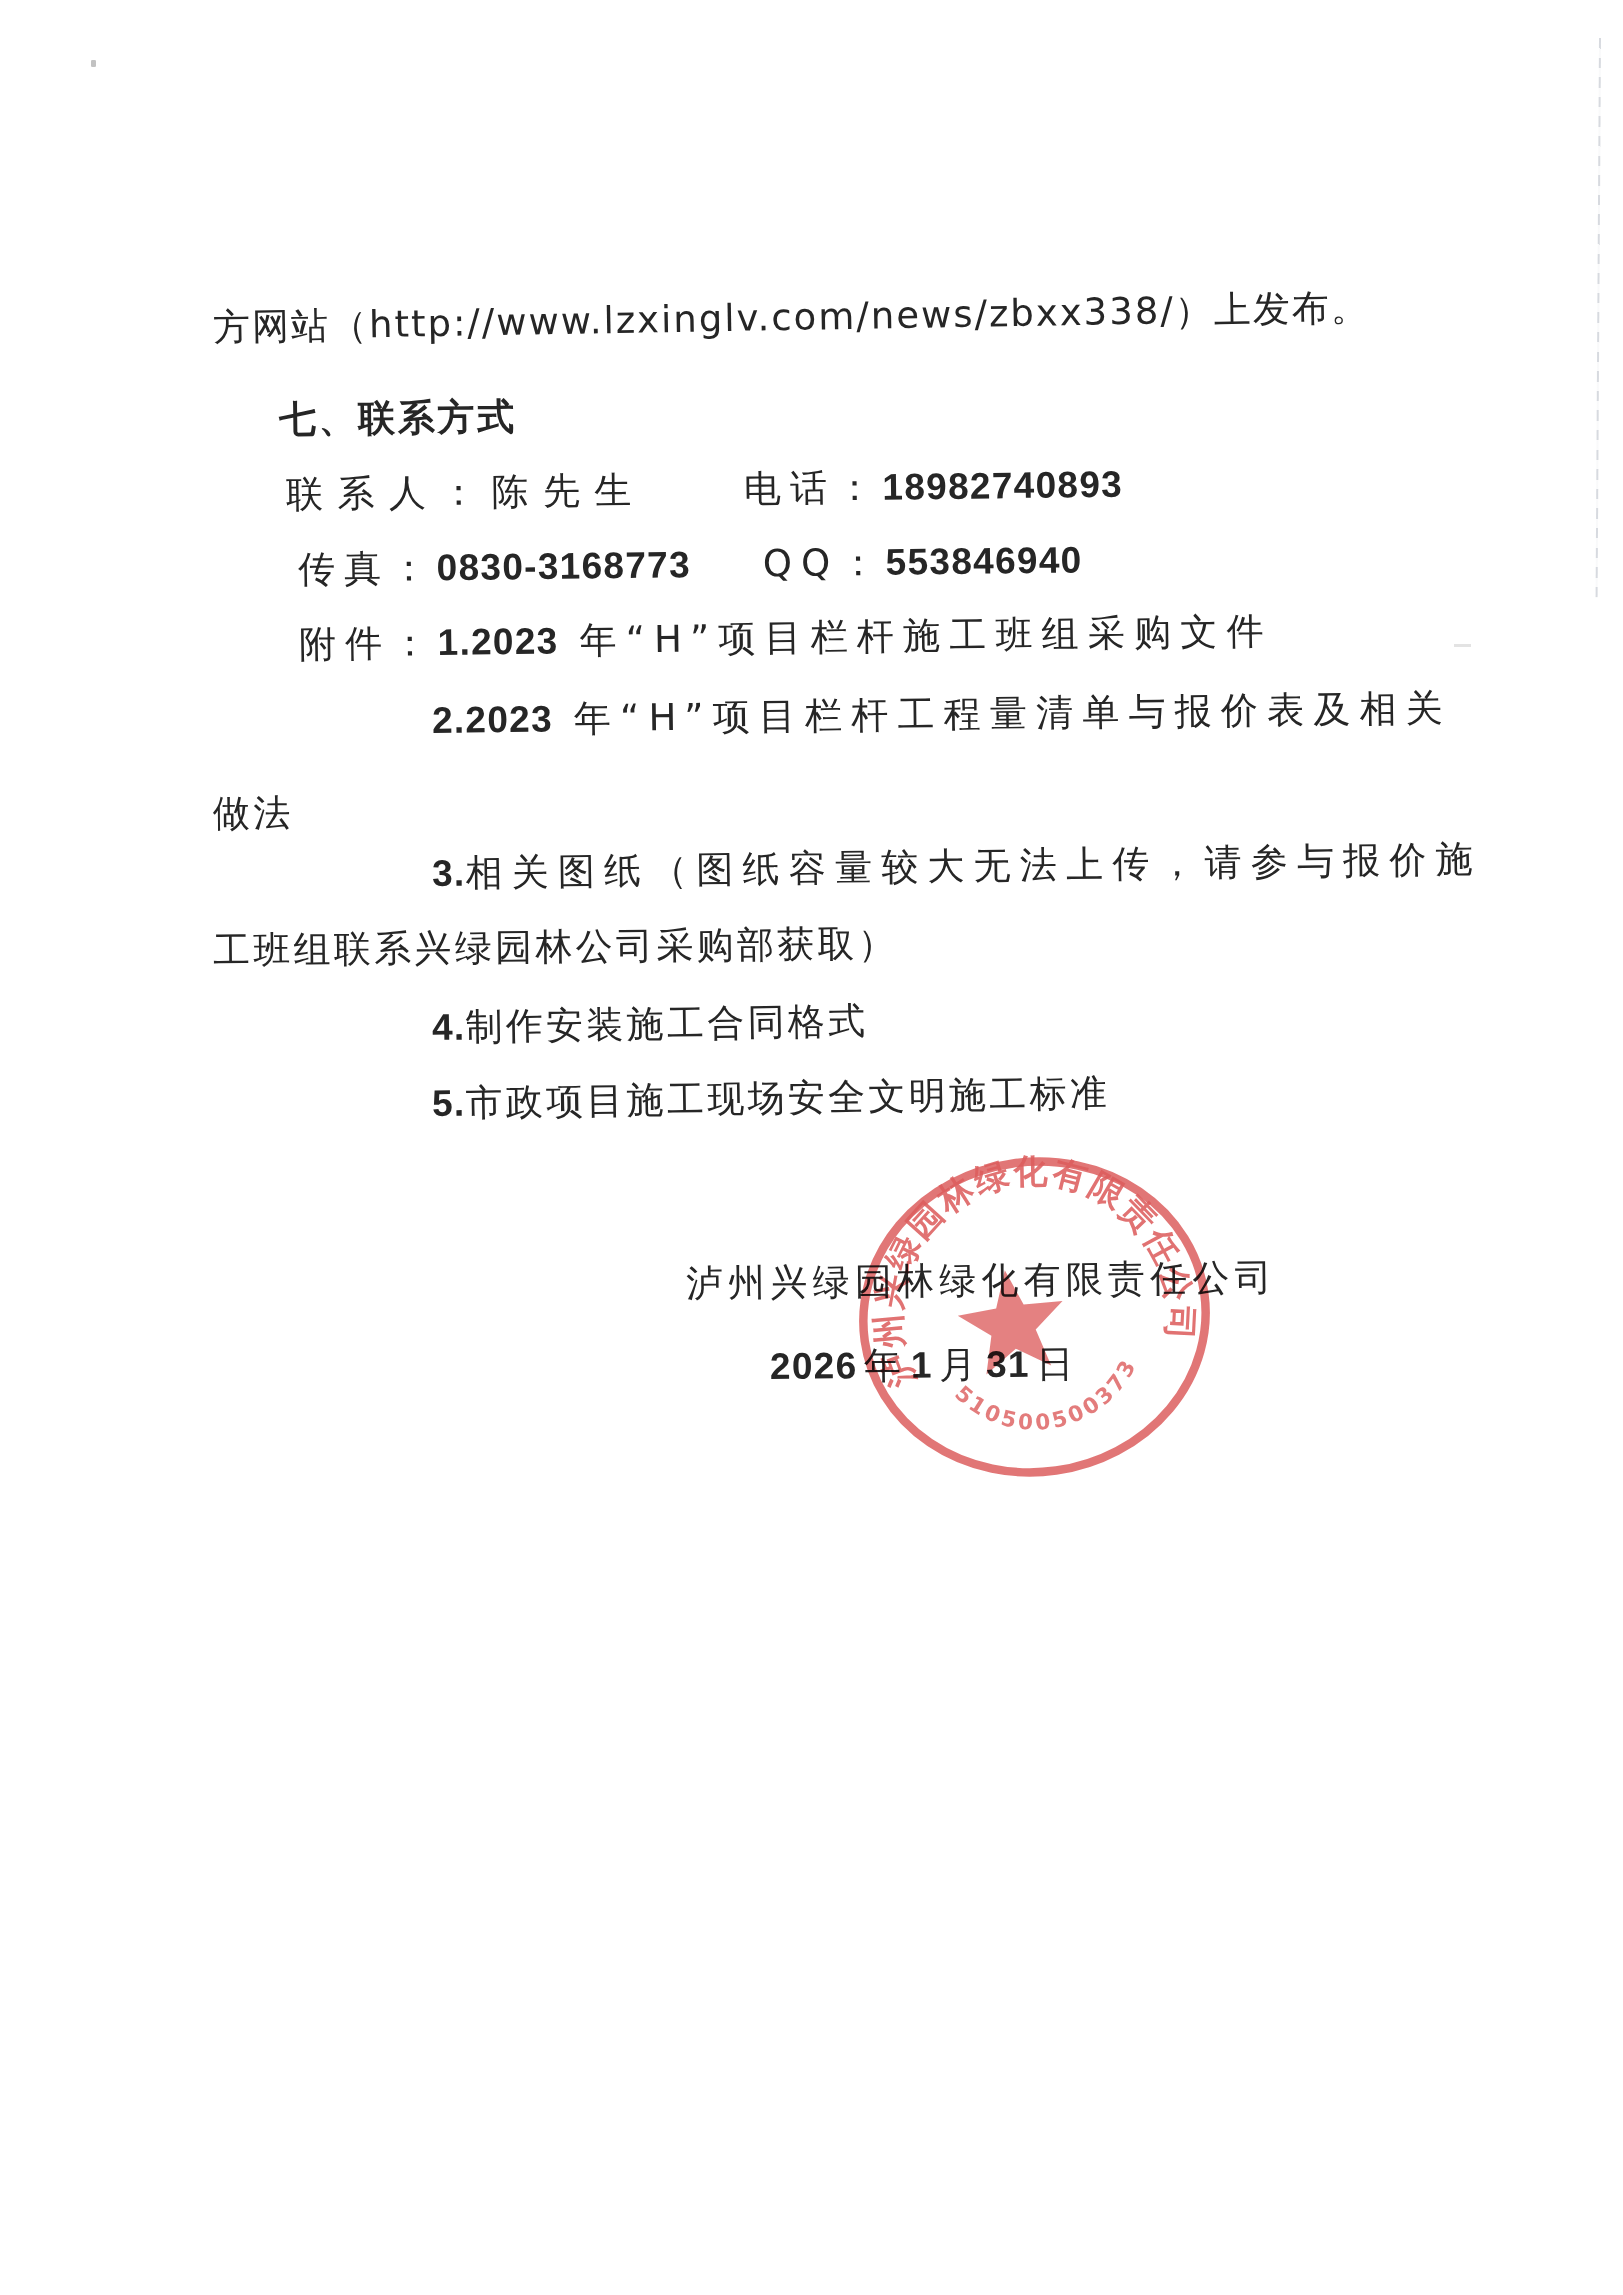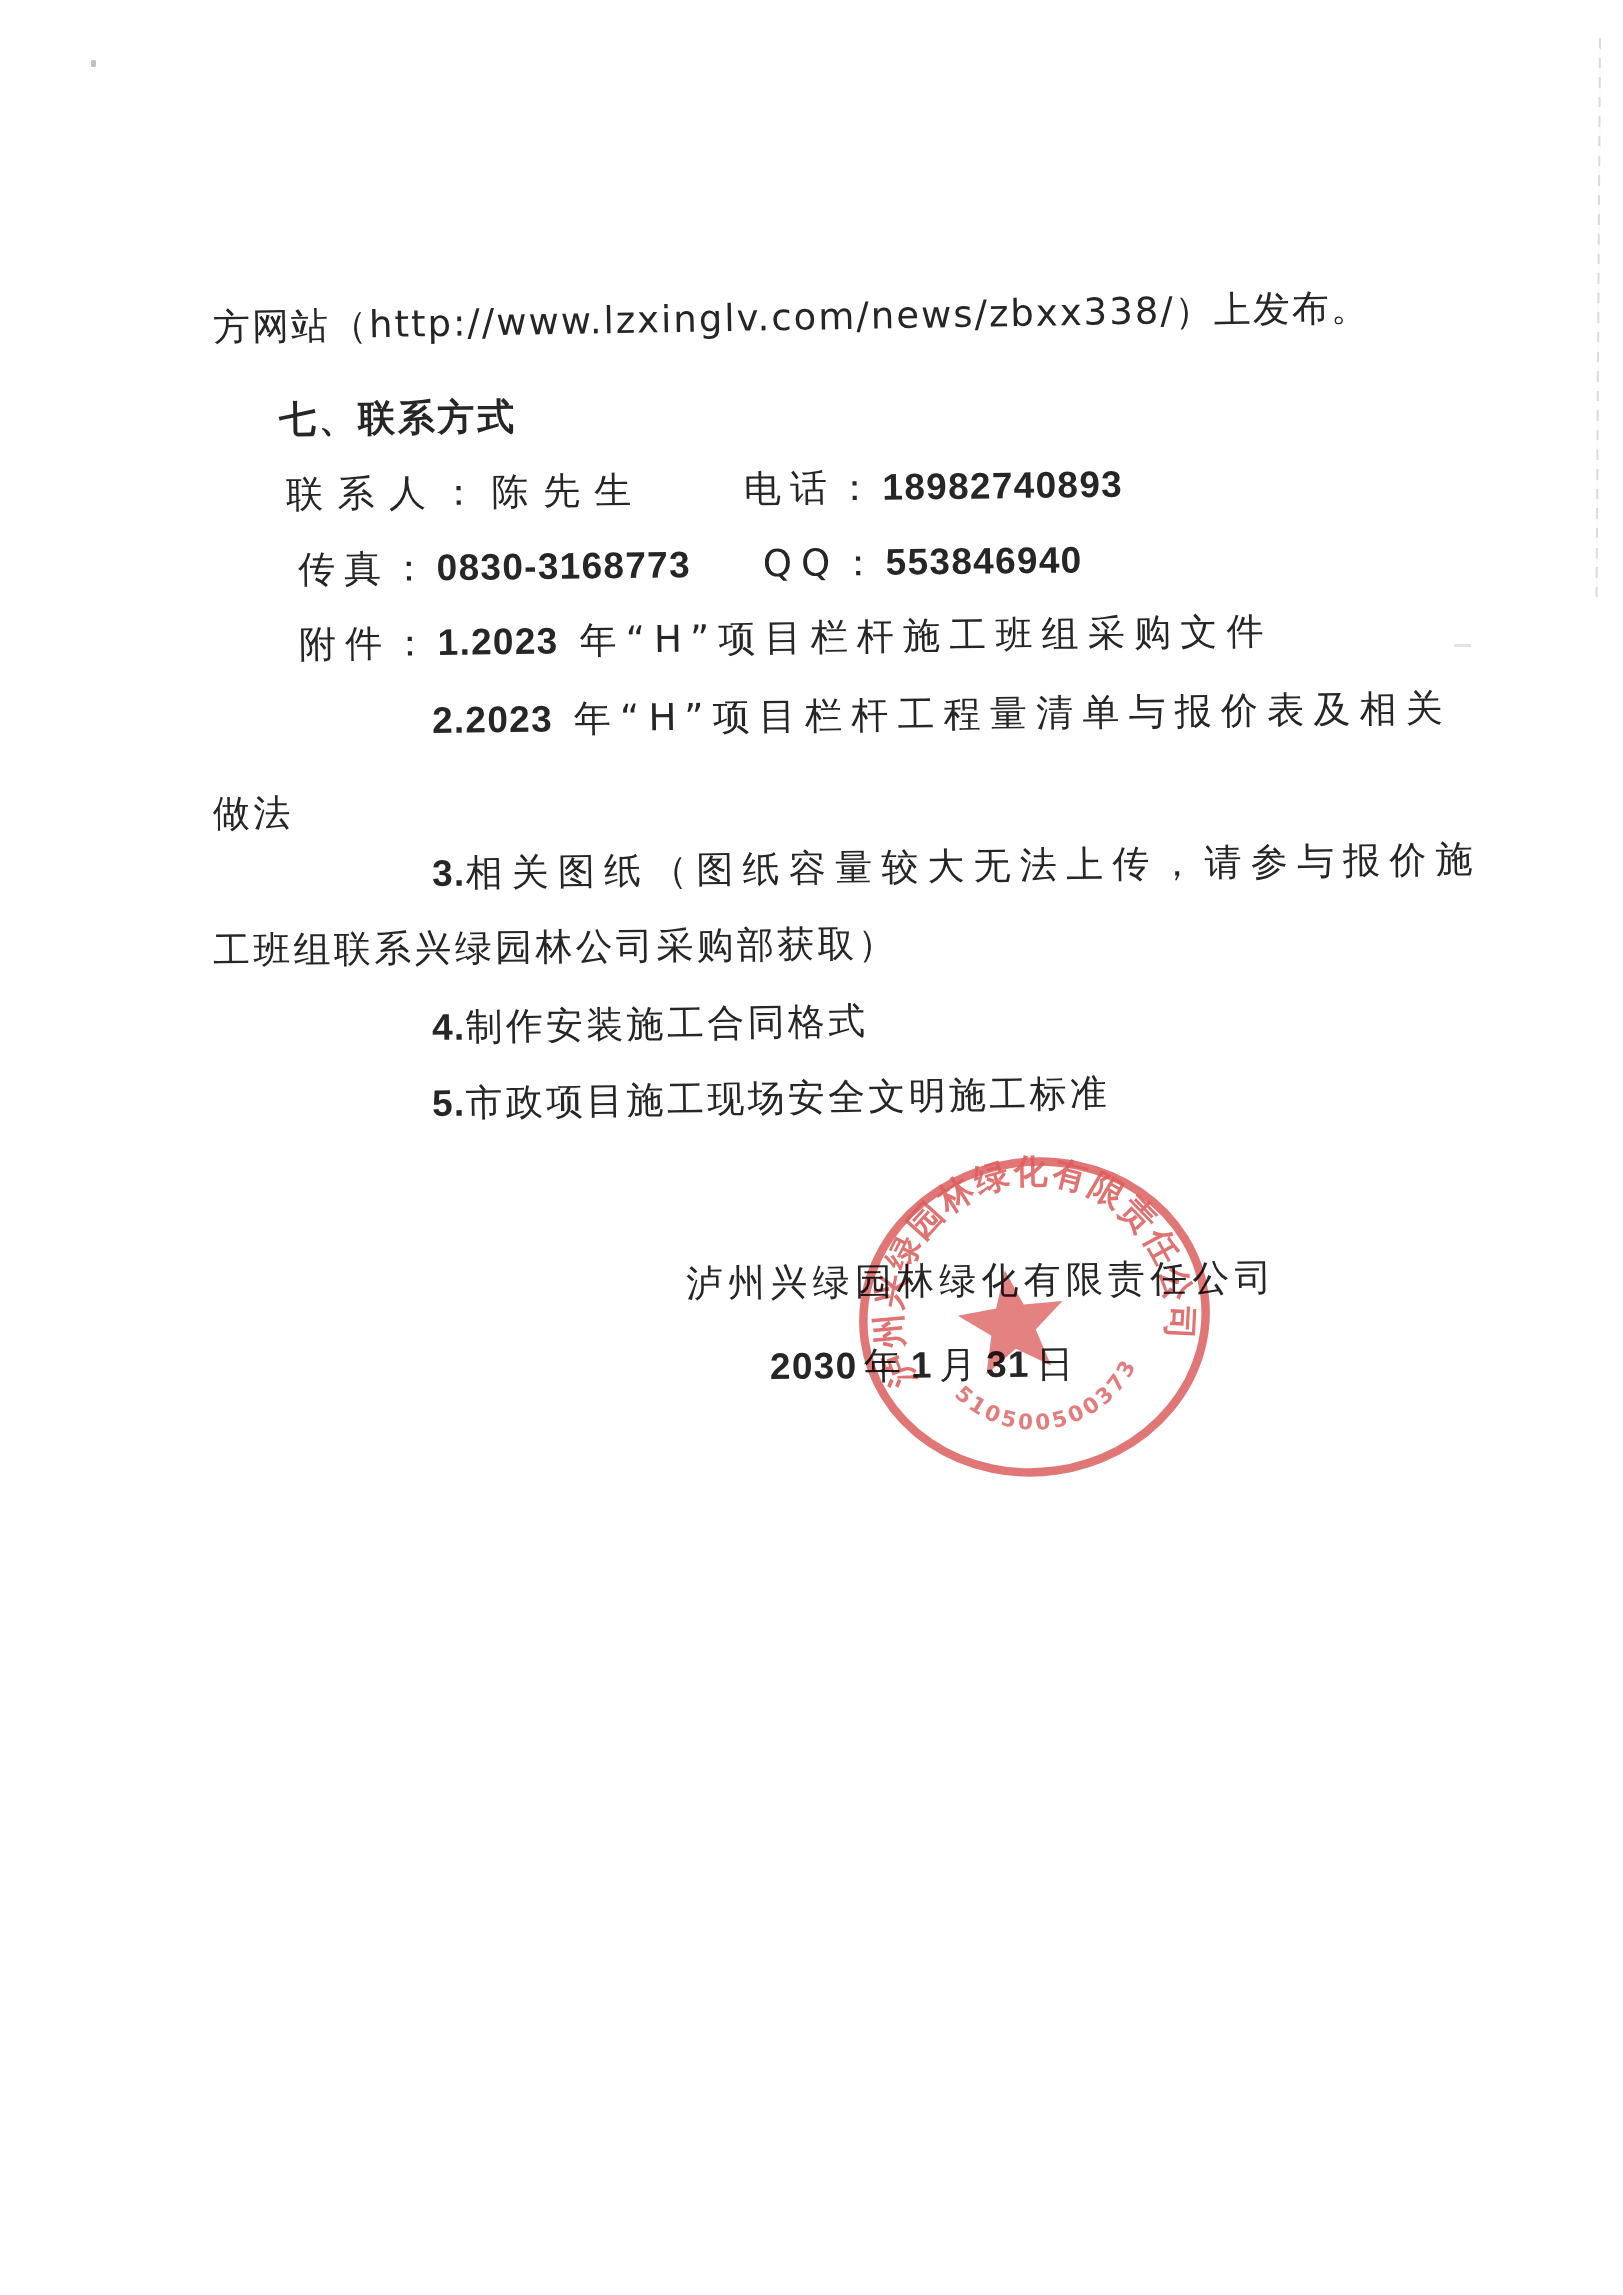--- a/index.html
+++ b/index.html
@@ -105,21 +105,21 @@
     <span class="num">4.</span><span class="tight">制作安装施工合同格式</span>
   </div>
 
   <div class="line" style="left:432px;top:1085px;transform:rotate(-0.9deg);">
     <span class="num">5.</span><span class="tight">市政项目施工现场安全文明施工标准</span>
   </div>
 
   <div class="line company" style="left:686px;top:1265px;transform:rotate(-0.6deg);">泸州兴绿园林绿化有限责任公司</div>
 
   <div class="line tight" style="left:770px;top:1348px;transform:rotate(-0.5deg);">
-    <span class="num date-part">2030</span><span class="date-part">年</span><span class="num date-part">1</span><span class="date-part">月</span><span class="num date-part">31</span><span>日</span>
+    <span class="num date-part">2026</span><span class="date-part">年</span><span class="num date-part">1</span><span class="date-part">月</span><span class="num date-part">31</span><span>日</span>
   </div>
 
   <svg class="seal" viewBox="0 0 570 510">
     <defs>
       <path id="arcTop" d="M 107.5 357.5 A 205 205 0 1 1 462.5 357.5"></path>
       <path id="arcBottom" d="M 144.1 353.7 A 172 172 0 0 0 425.9 353.7"></path>
     </defs>
     <ellipse cx="285" cy="255" rx="262" ry="237" fill="none" stroke-width="13" stroke-opacity="0.85" stroke="#d95050"></ellipse>
     <polygon points="250,178 228.8,233.9 169.2,236.7 215.8,274.1 200.0,331.8 250,299 300,331.8 284.2,274.1 330.8,236.7 271.2,233.9" fill-opacity="0.78" fill="#d95050"></polygon>
     <text font-size="52" letter-spacing="4" fill-opacity="0.88" fill="#d95050">

